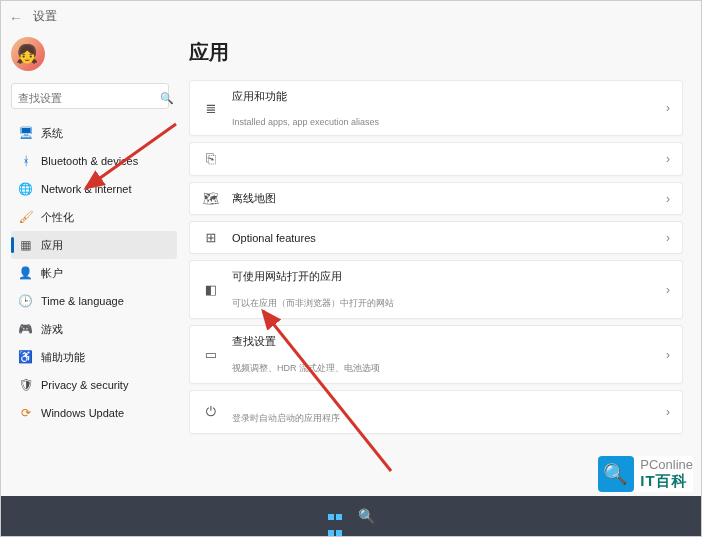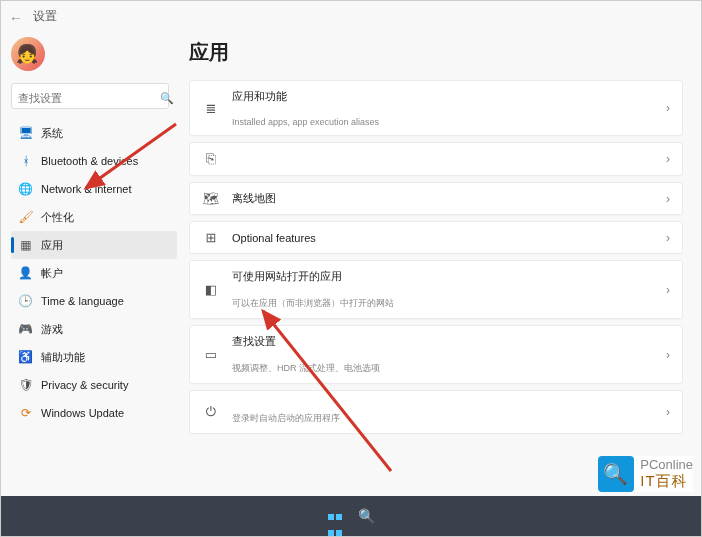--- a/index.html
+++ b/index.html
@@ -35,21 +35,21 @@
 
 .taskbar { position: absolute; bottom: 0; left:0; right:0; height: 40px; background: #3a414d; display:flex; align-items:center; }
 .taskbar .center { position:absolute; left:50%; transform:translateX(-50%); display:flex; gap:14px; align-items:center; }
 .tb-icon { width:18px; height:18px; display:flex; align-items:center; justify-content:center; color:#fff; font-size:14px; }
 .win-logo { width:16px; height:16px; }
 .win-logo span { display:inline-block; width:6px; height:6px; background:#4cc2ff; margin:1px; }
 
 .watermark { position:absolute; right:8px; bottom:44px; display:flex; align-items:center; gap:6px; background:rgba(255,255,255,0.85); }
 .watermark .wicon { width:36px; height:36px; background:#1296db; border-radius:4px; display:flex; align-items:center; justify-content:center; color:#fff; font-size:20px; }
 .watermark .wtxt1 { font-size:13px; color:#888; }
-.watermark .wtxt2 { font-size:15px; font-weight:400; color:#a16207; letter-spacing:1px; }
+.watermark .wtxt2 { font-size:15px; font-weight:700; color:#0f766e; letter-spacing:1px; }
 </style>
 </head>
 <body>
 
 <div class="titlebar">
   <span class="back">←</span>
   <span>设置</span>
 </div>
 
 <div class="main">

